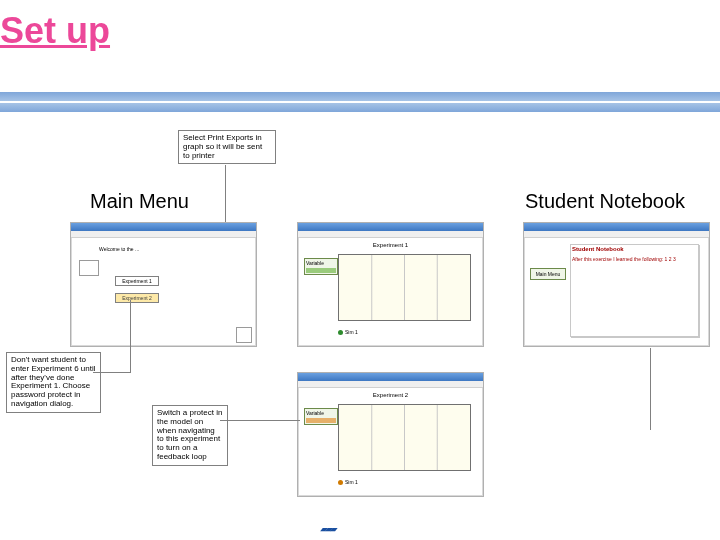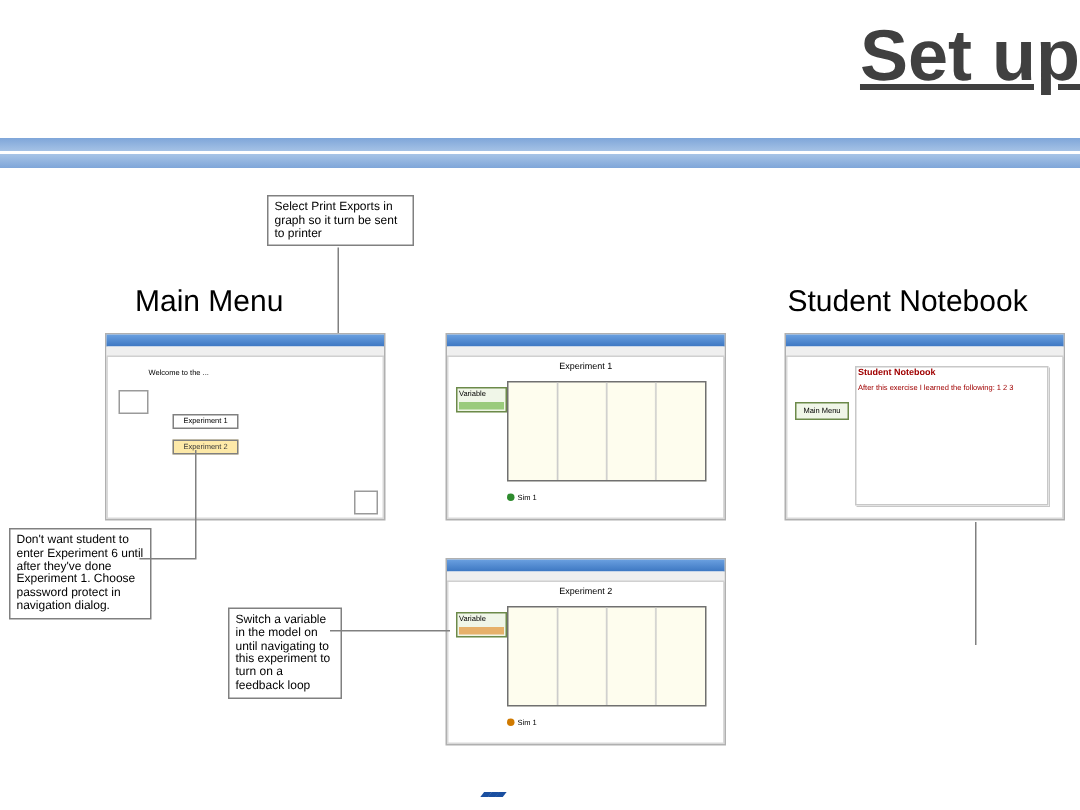--- a/index.html
+++ b/index.html
@@ -1,17 +1,17 @@
 <!DOCTYPE html>
 <html><head>
 <meta charset="utf-8">
 <style>
 html,body{margin:0;padding:0;width:720px;height:540px;background:#fff;font-family:Arial,Helvetica,sans-serif;overflow:hidden}
 .slide{position:relative;width:720px;height:540px}
-.title{position:absolute;top:10px;left:0;right:0;text-align:right;font-size:48px;font-weight:bold;color:#404040;text-decoration:underline}
+.title{position:absolute;top:10px;left:0;right:0;text-align:left;font-size:36px;font-weight:bold;color:#ec4899;text-decoration:underline}
 .band{position:absolute;top:92px;left:0;right:0;height:20px;background:linear-gradient(to bottom,#7fa6d9 0%,#a6c3e6 45%,#fff 45%,#fff 55%,#a6c3e6 55%,#7fa6d9 100%)}
 .colhdr{position:absolute;top:190px;font-size:20px;font-weight:normal;color:#000}
 .colhdr.c1{left:90px}
 .colhdr.c2{left:320px}
 .colhdr.c3{left:525px}
 .note{position:absolute;border:1px solid #808080;background:#fff;font-size:8px;line-height:1.1;padding:3px 4px;color:#000}
 .note.top{left:178px;top:130px;width:88px}
 .note.left{left:6px;top:352px;width:85px}
 .note.mid{left:152px;top:405px;width:66px}
 .note.right{left:613px;top:430px;width:75px}
@@ -47,21 +47,21 @@
 .nb-card{position:absolute;left:46px;top:6px;right:10px;bottom:10px;border:1px solid #c8c8c8;box-shadow:1px 1px 0 #c8c8c8}
 .logo{position:absolute;left:320px;bottom:6px;font-size:9px;color:#1a4fa0;font-style:italic}
 .logo .sq{color:#1a4fa0;letter-spacing:-2px}
 </style>
 </head>
 <body>
 <div class="slide">
   <div class="title">Set up</div>
   <div class="band"></div>
 
-  <div class="note top">Select Print Exports in graph so it turn be sent to printer</div>
+  <div class="note top">Select Print Exports in graph so it will be sent to printer</div>
   <div class="ln" style="left:225px;top:165px;width:1px;height:60px"></div>
 
   <div class="colhdr c1">Main Menu</div>
   <div class="colhdr c3">Student Notebook</div>
 
   <div class="thumb main">
     <div class="titlebar"></div>
       <div class="toolbar"></div>
     <div class="mm-body">
       <span class="mm-label">Welcome to the ...</span>
@@ -115,19 +115,19 @@
 2
 3</div>
       <div class="nb-btn">Main Menu</div>
     </div>
   </div>
 
   <div class="note left">Don't want student to enter Experiment 6 until after they've done Experiment 1. Choose password protect in navigation dialog.</div>
   <div class="ln" style="left:93px;top:372px;width:38px;height:1px"></div>
   <div class="ln" style="left:130px;top:300px;width:1px;height:72px"></div>
 
-  <div class="note mid">Switch a variable in the model on until navigating to this experiment to turn on a feedback loop</div>
+  <div class="note mid">Switch a protect in the model on when navigating to this experiment to turn on a feedback loop</div>
   <div class="ln" style="left:220px;top:420px;width:80px;height:1px"></div>
 
   <div class="ln" style="left:650px;top:348px;width:1px;height:82px"></div>
 
   <div class="logo"><span class="sq">▰▰▰</span> <span></span></div>
 </div>
 
 </body></html>

